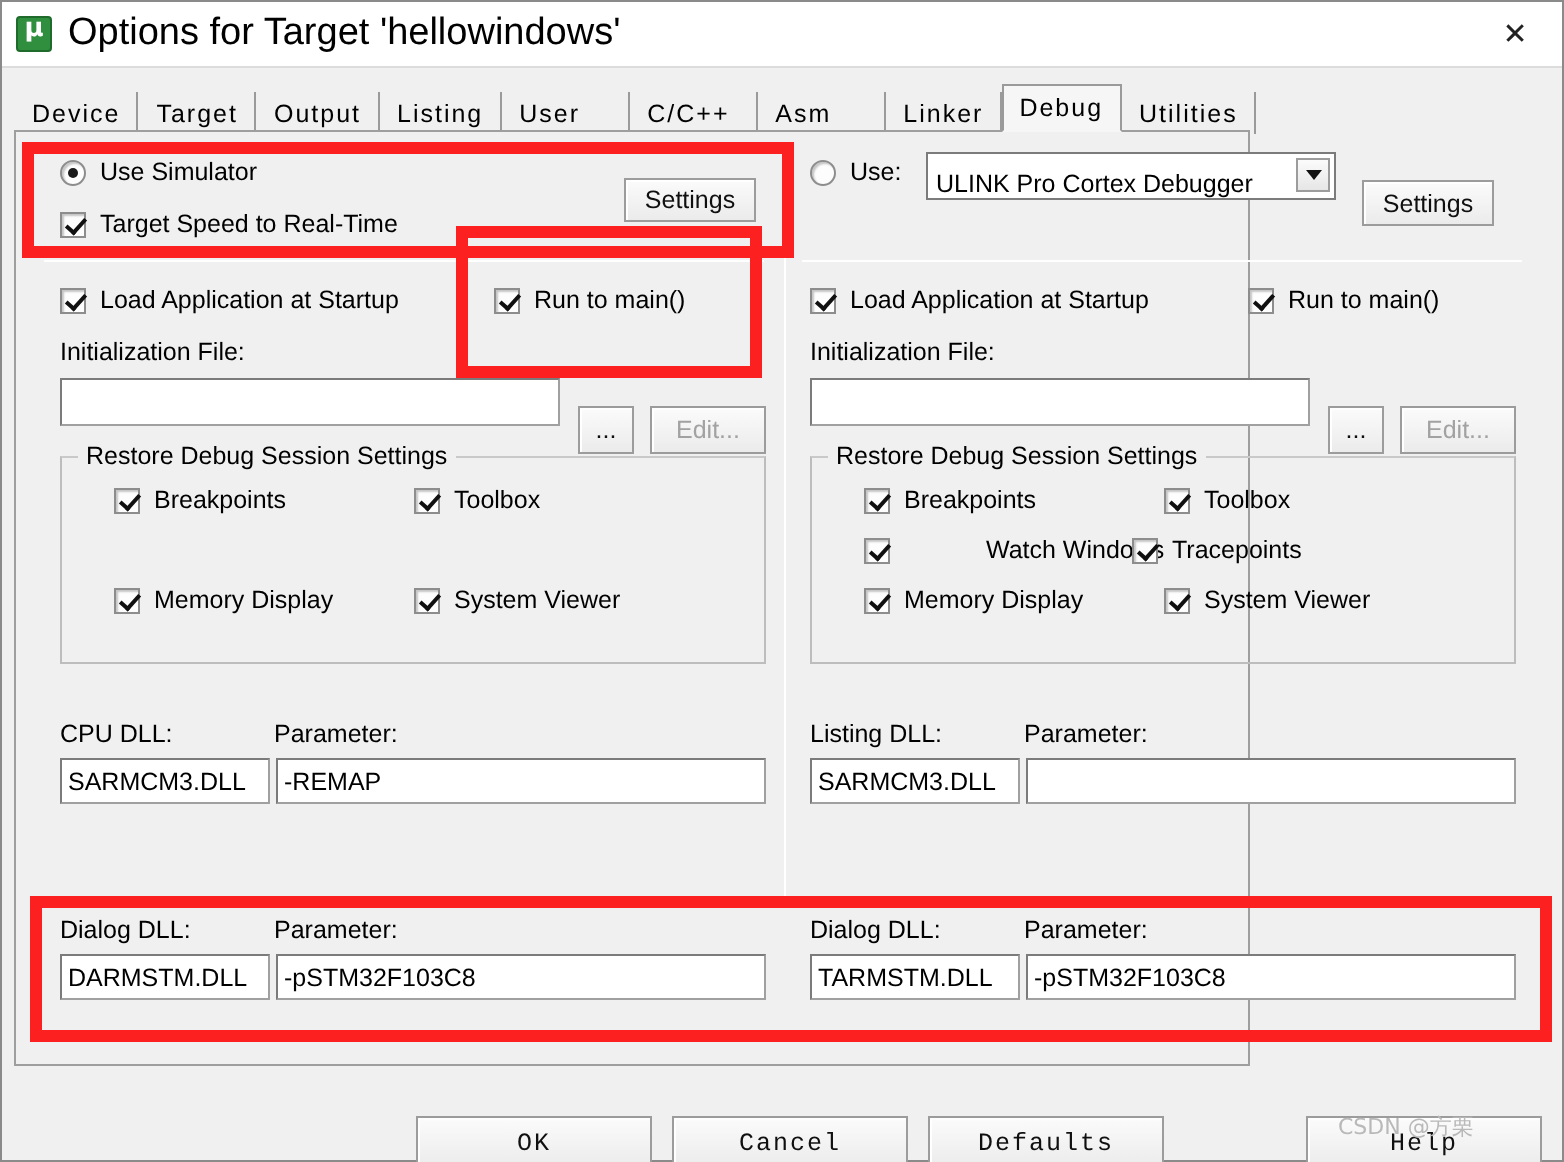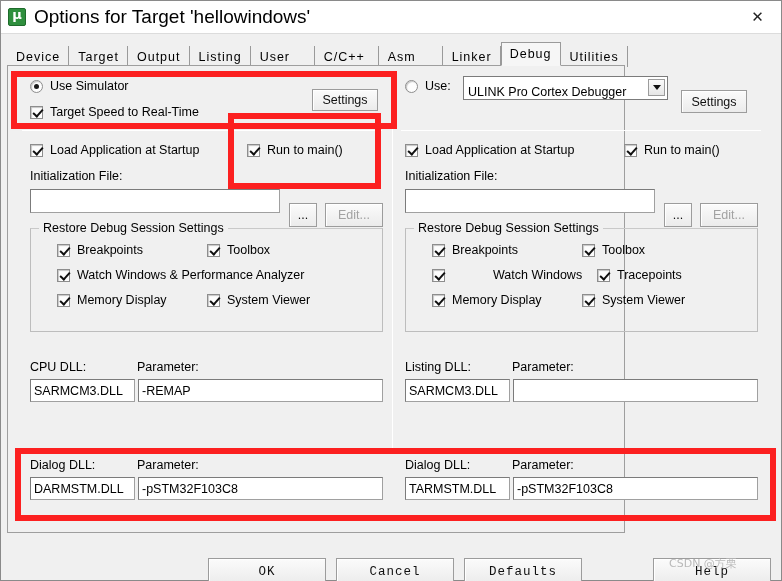--- a/index.html
+++ b/index.html
@@ -307,24 +307,20 @@
         <span class="glegend">Restore Debug Session Settings</span>
 
         <div class="row" style="left:26px; top:14px;">
           <span class="cb on"></span>
           <span class="lbl">Breakpoints</span>
         </div>
         <div class="row" style="left:176px; top:14px;">
           <span class="cb on"></span>
           <span class="lbl">Toolbox</span>
         </div>
-        <div class="row" style="left:26px; top:39px;">
-          <span class="cb on"></span>
-          <span class="lbl">Watch Windows &amp; Performance Analyzer</span>
-        </div>
         <div class="row" style="left:26px; top:64px;">
           <span class="cb on"></span>
           <span class="lbl">Memory Display</span>
         </div>
         <div class="row" style="left:176px; top:64px;">
           <span class="cb on"></span>
           <span class="lbl">System Viewer</span>
         </div>
       </div>
 
@@ -377,21 +373,21 @@
           <span class="lbl">Breakpoints</span>
         </div>
         <div class="row" style="left:176px; top:14px;">
           <span class="cb on"></span>
           <span class="lbl">Toolbox</span>
         </div>
         <div class="row" style="left:26px; top:39px;gap:41px;">
           <span class="cb on"></span>
           <span class="lbl">Watch Windows</span>
         </div>
-        <div class="row" style="left:172px; top:39px;padding-left:19px;">
+        <div class="row" style="left:160px; top:39px;">
           <span class="cb on"></span>
           <span class="lbl">Tracepoints</span>
         </div>
         <div class="row" style="left:26px; top:64px;">
           <span class="cb on"></span>
           <span class="lbl">Memory Display</span>
         </div>
         <div class="row" style="left:176px; top:64px;">
           <span class="cb on"></span>
           <span class="lbl">System Viewer</span>

